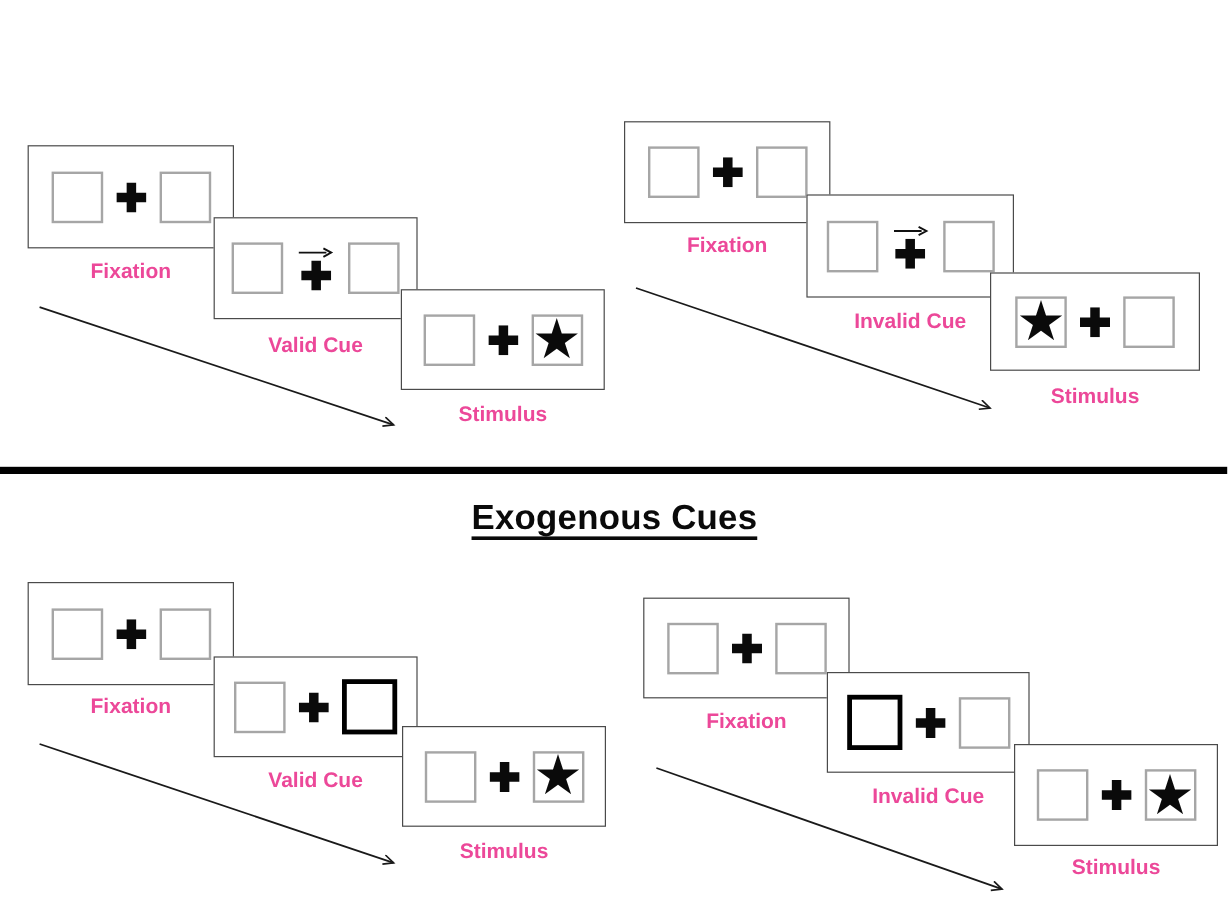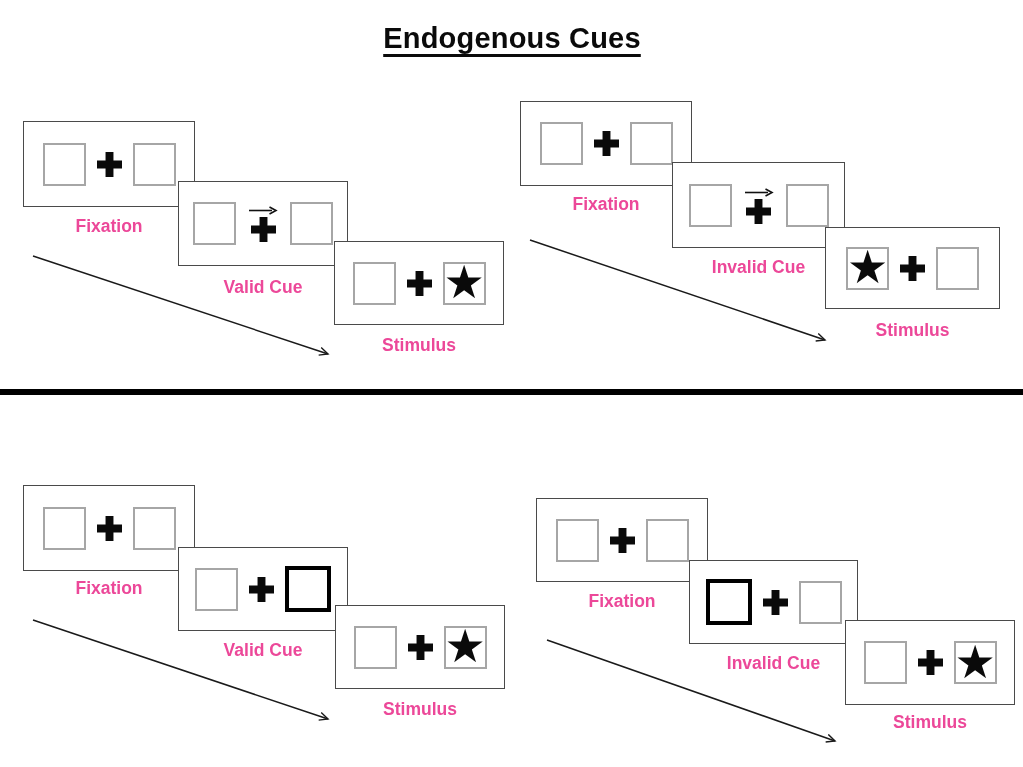--- a/index.html
+++ b/index.html
@@ -33,24 +33,24 @@
 <div class="canvas">
 
   <svg class="defs-holder" aria-hidden="true">
     <defs>
       <marker id="ah" markerWidth="12" markerHeight="12" refX="9" refY="4.5" orient="auto" markerUnits="userSpaceOnUse">
         <path d="M0.5,0.5 L9,4.5 L0.5,8.5" fill="none" stroke="#1a1a1a" stroke-width="1.4"></path>
       </marker>
     </defs>
   </svg>
 
-  <div class="title" style="top:22px">
-    <span>Endogenous Cues</span>
+  <div class="divider"></div>
+  <div class="title" style="top:416px">
+    <span>Exogenous Cues</span>
   </div>
-  <div class="divider"></div>
 
   <svg class="tl" style="left:28px;top:250px" width="312" height="114">
     <line x1="5" y1="6" x2="300" y2="104" stroke="#1a1a1a" stroke-width="1.5" marker-end="url(#ah)"></line>
   </svg>
 
   <div class="panel" style="left:23px;top:121px;width:172px;height:86px;z-index:1">
     <span class="sq"></span>
     <span class="cross"><svg width="25" height="25" viewBox="0 0 24 24">
           <path d="M8.2 0 h7.6 v8.2 H24 v7.6 h-8.2 V24 H8.2 v-8.2 H0 V8.2 h8.2 Z" fill="#0a0a0a"></path>
         </svg></span>

